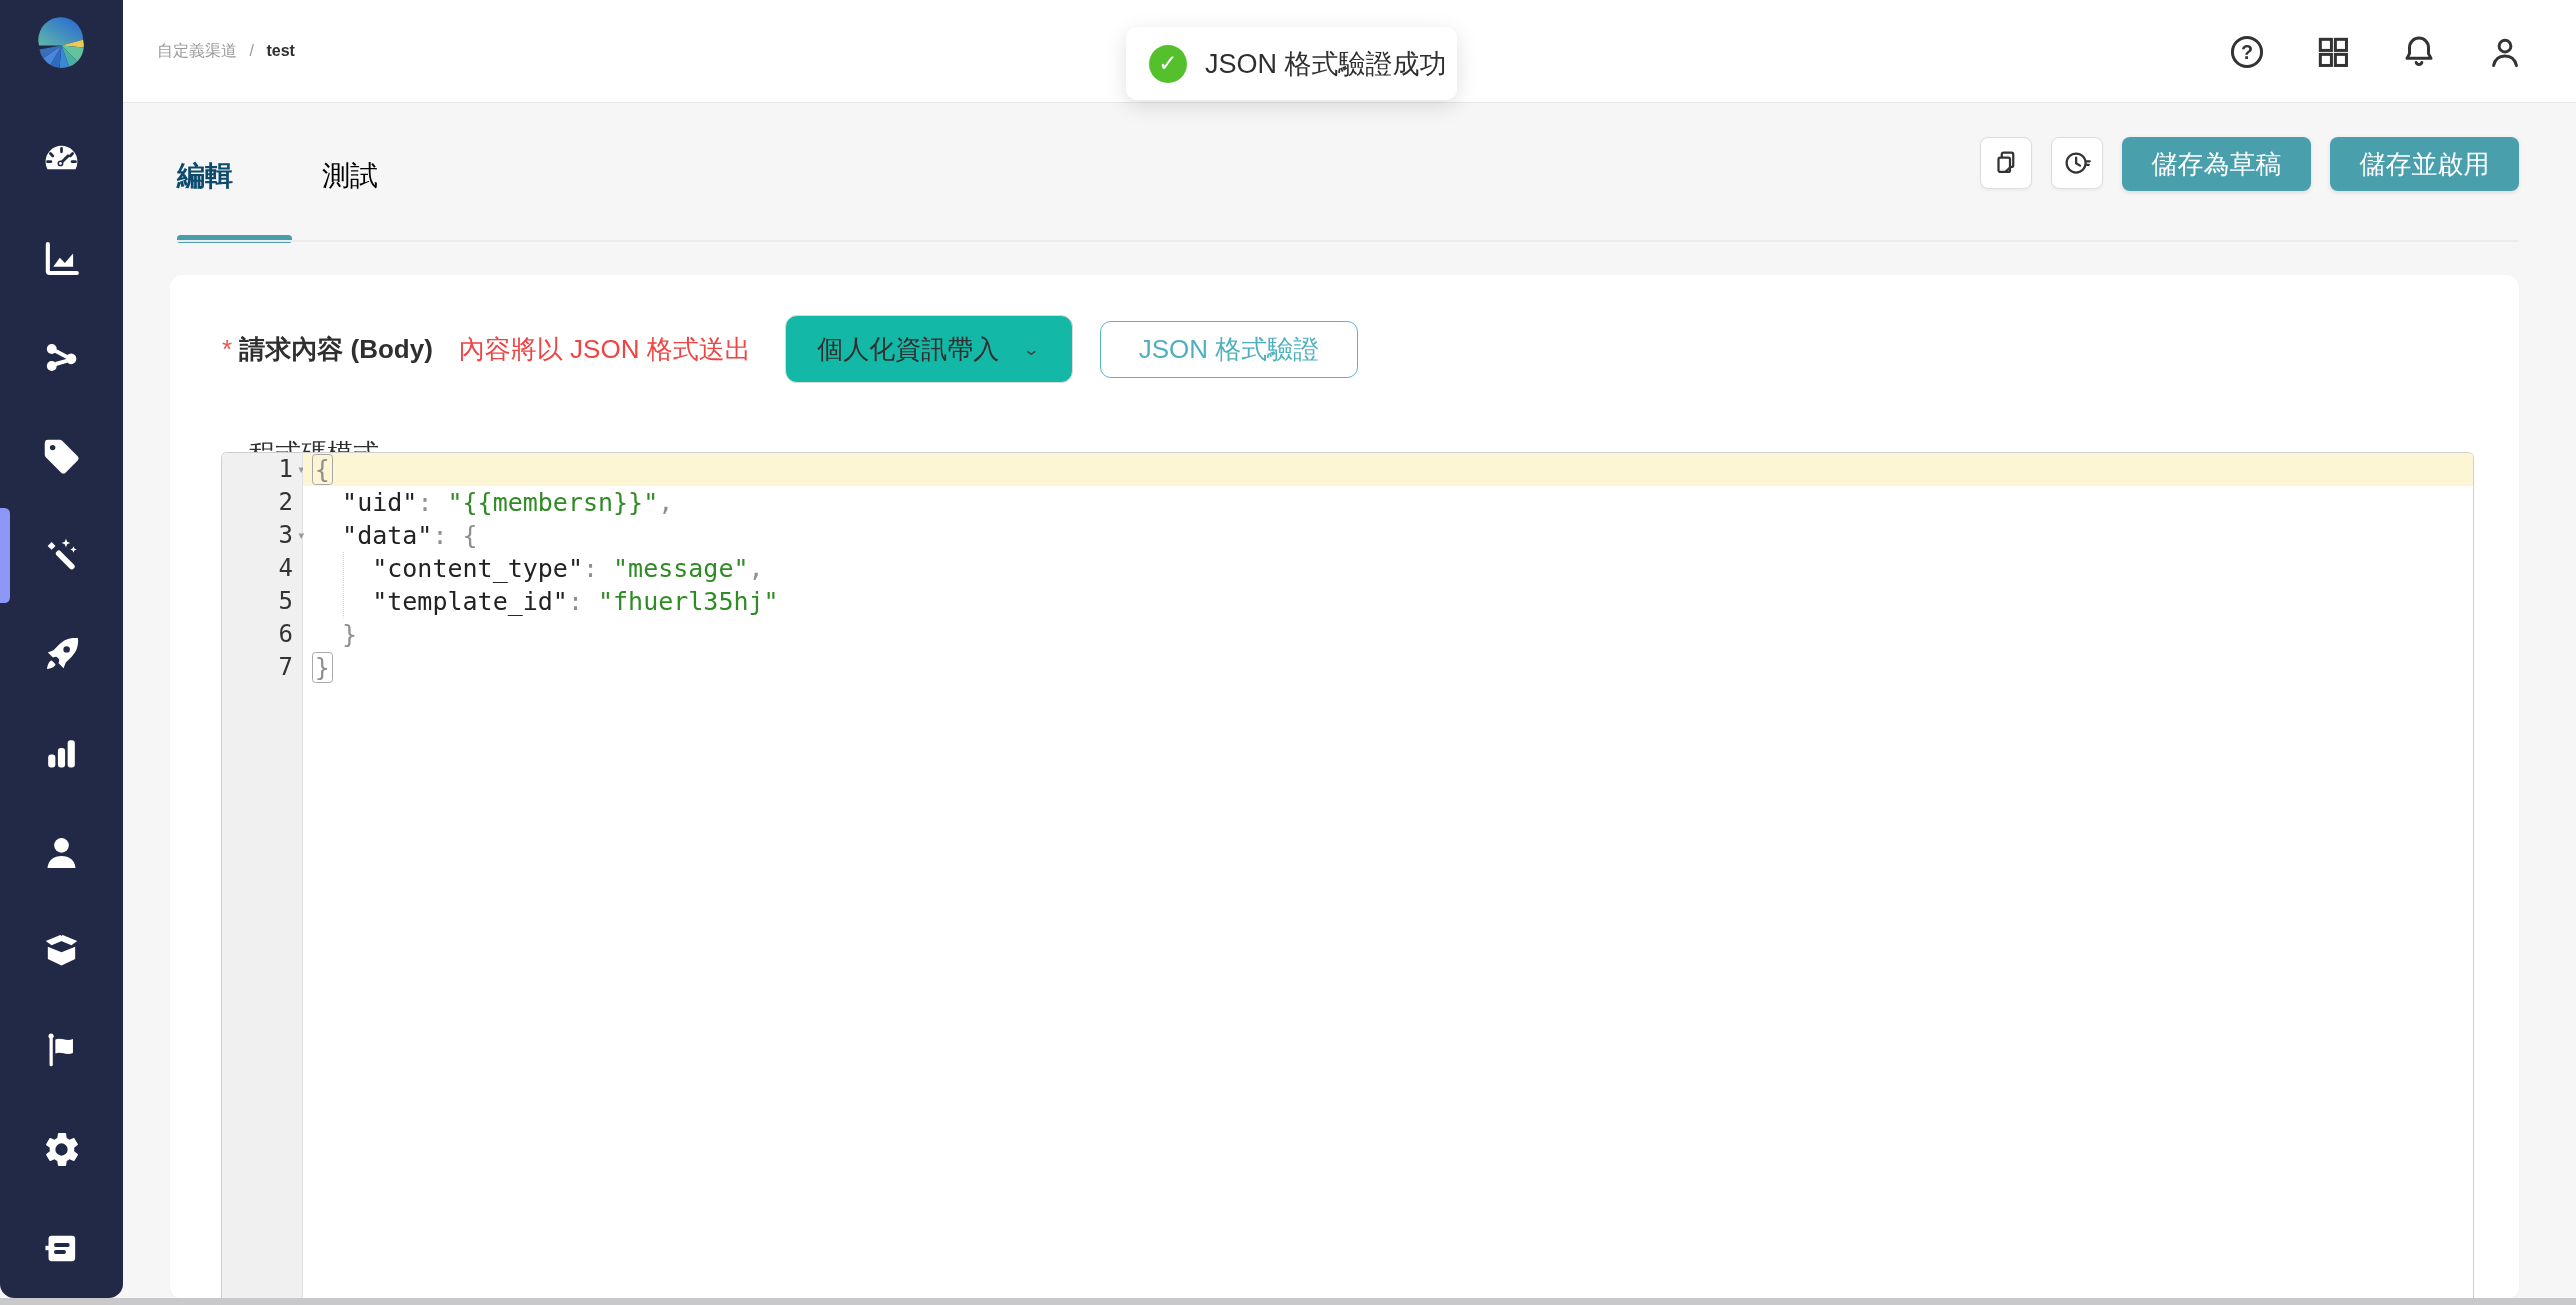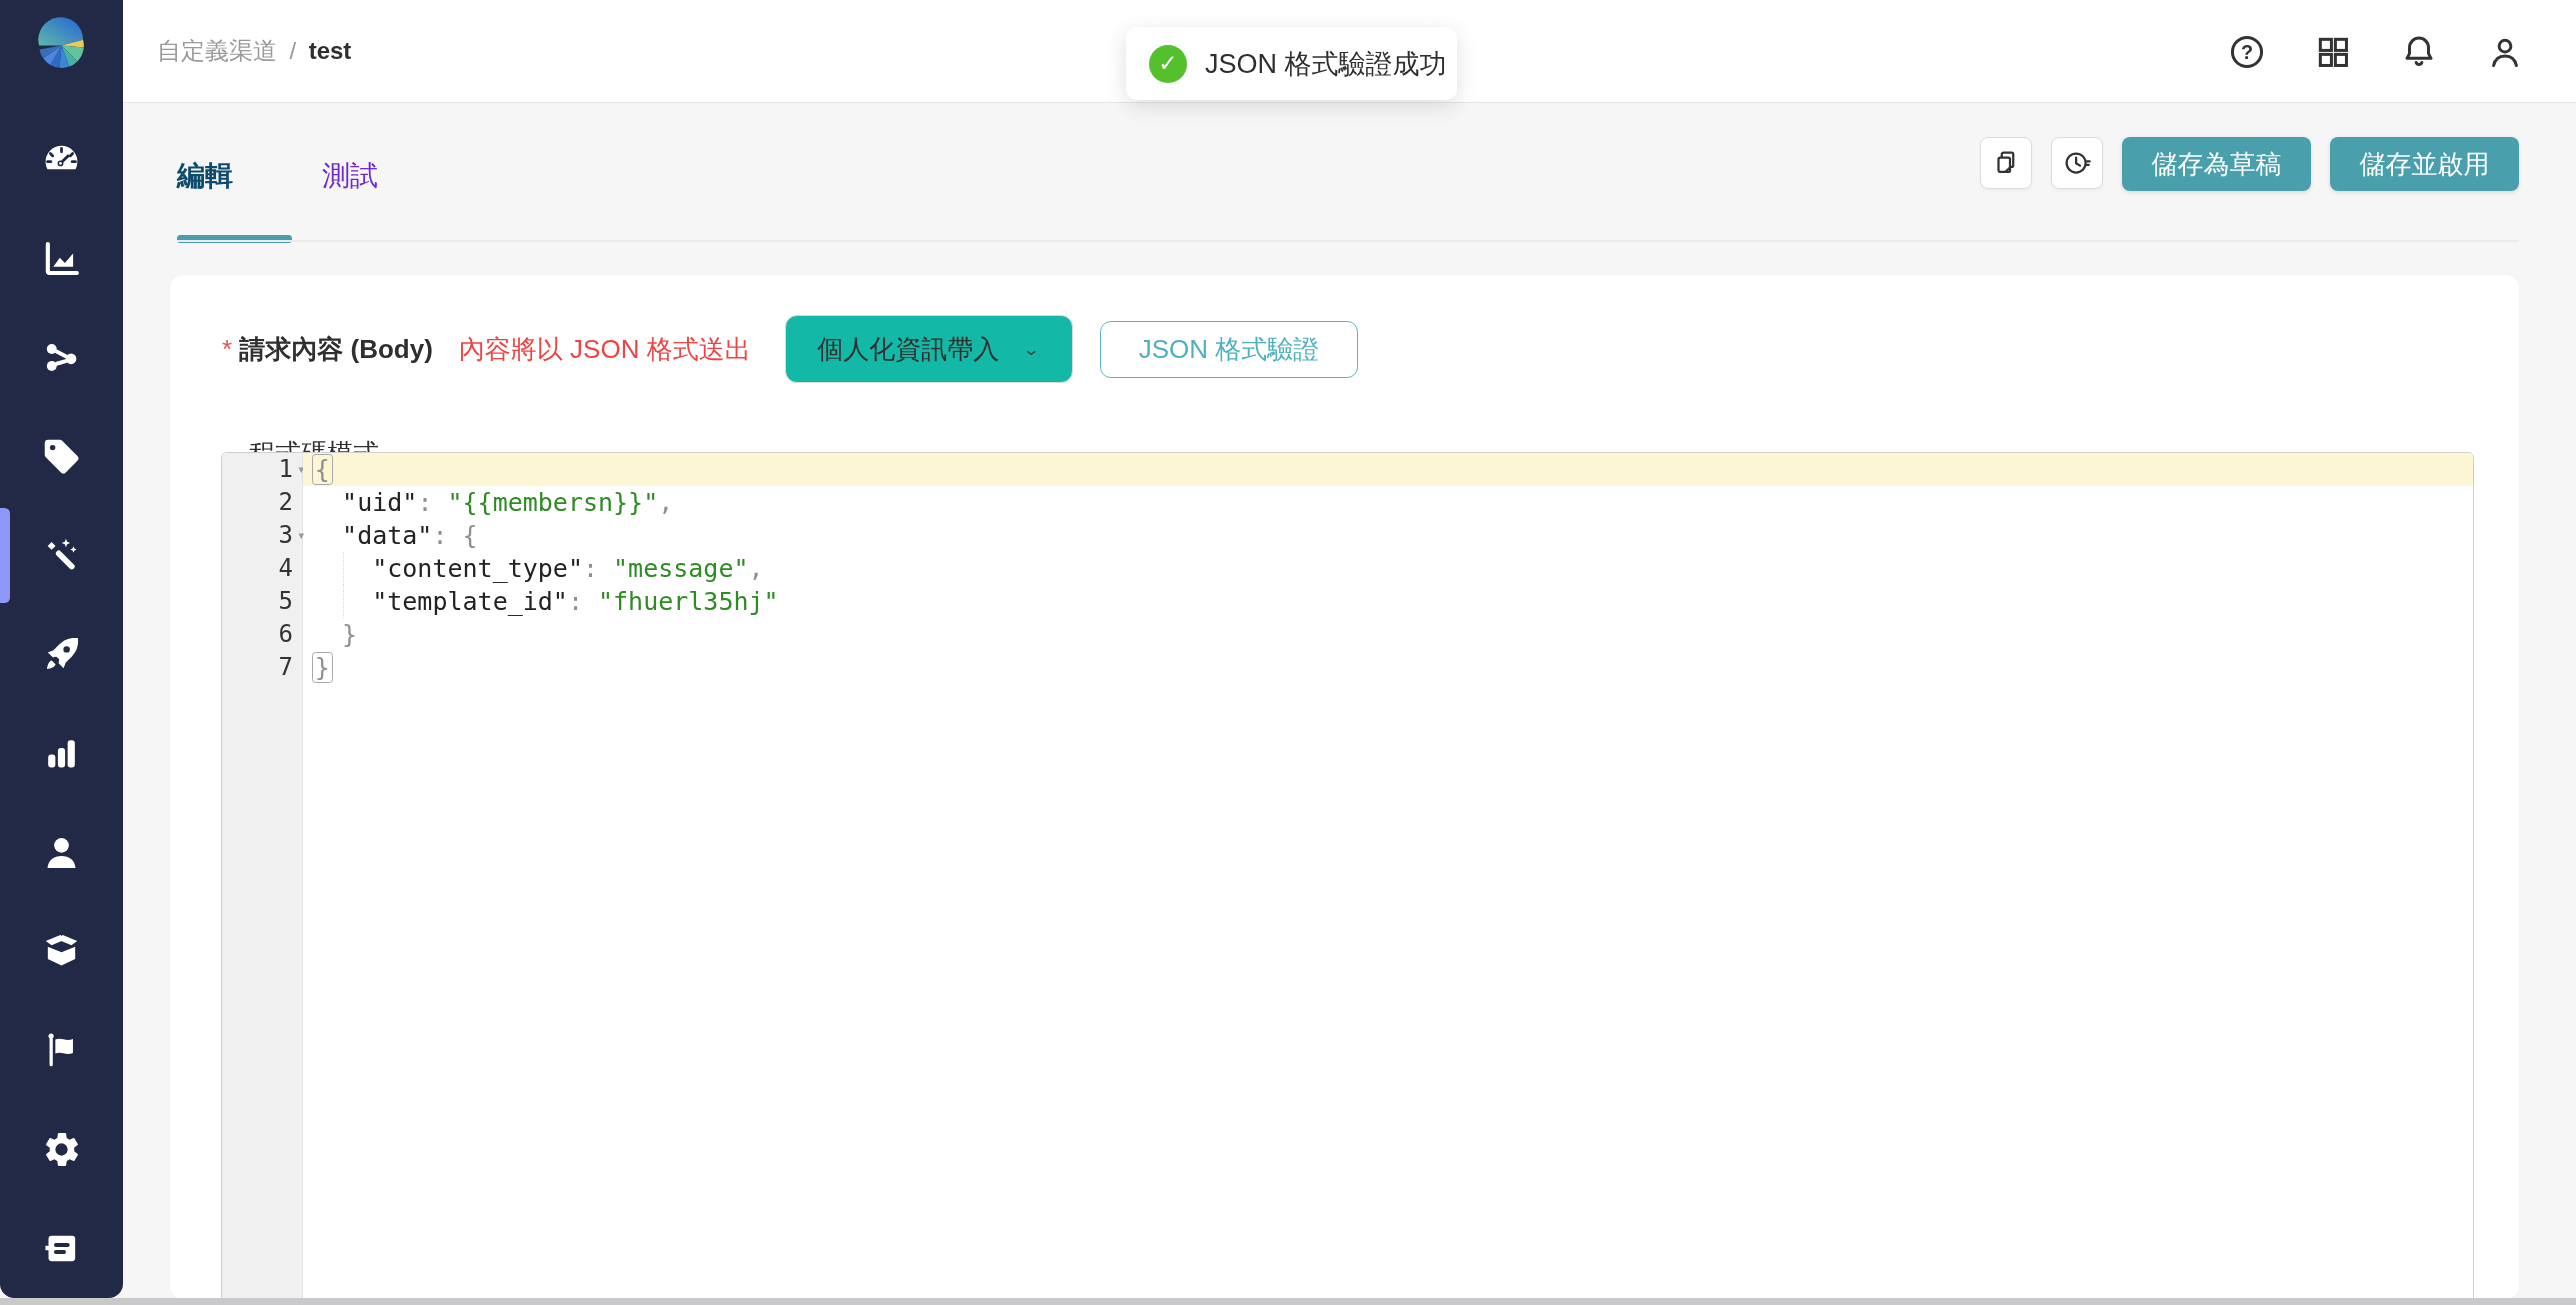--- a/index.html
+++ b/index.html
@@ -17,38 +17,38 @@
   .s-item svg { width:41px; height:41px; }
   .s-item.active::before { content:""; position:absolute; left:0; top:1.8px; bottom:1.8px;
     width:9.8px; background:#8d97f7; border-radius:0 5.4px 5.4px 0; }
 
   .bottom-strip { position:absolute; left:0; bottom:0; width:2576px; height:7.2px;
     background:#c9c9cc; z-index:5; }
 
   
   .topbar { position:absolute; left:123px; top:0; right:0; height:103px; background:#ffffff;
     border-bottom:1.8px solid #e7e7e7; display:flex; align-items:center; z-index:10; }
-  .breadcrumb { margin-left:34px; font-size:24px; color:#9a9a9a; display:flex; gap:12.5px; align-items:center; }
+  .breadcrumb { margin-left:34px; font-size:16px; color:#9a9a9a; display:flex; gap:12.5px; align-items:center; }
   .breadcrumb .current { color:#2f2f2f; font-weight:600; }
   .top-icons { position:absolute; right:52px; top:0; height:103px; display:flex;
     align-items:center; gap:48px; }
   .top-icons .ic { width:38px; height:38px; cursor:pointer; }
 
   
   .toast { position:absolute; left:1126px; top:27px; width:331px; height:73px; background:#fff;
     border-radius:10.7px; box-shadow:0 5.4px 21.5px rgba(0,0,0,.13); display:flex; align-items:center;
     gap:18px; padding-left:23px; z-index:40; }
   .toast .check { width:38px; height:38px; border-radius:50%; background:#53c02c; color:#fff;
     display:flex; align-items:center; justify-content:center; font-size:23px; font-weight:bold; }
   .toast .msg { font-size:27px; color:#2f2f2f; }
 
   
   .tabs-row { position:absolute; left:123px; top:103px; right:0; height:143px; }
   .tabs { position:absolute; left:54px; top:54px; display:flex; gap:89px; }
-  .tab { font-size:28px; color:#6d28d9; cursor:pointer; padding-bottom:25px; }
+  .tab { font-size:28px; color:#000000; cursor:pointer; padding-bottom:25px; }
   .tab.active { color:#0c4a6e; font-weight:700; }
   .tabs-divider { position:absolute; left:54px; right:57px; top:137px; height:1.8px; background:#ececec; }
   .tab-underline { position:absolute; left:54px; top:132px; width:115px; height:8px;
     background:#4a9dab; border-radius:3.6px; }
 
   .actions { position:absolute; right:57px; top:34px; display:flex; gap:19px; }
   .icon-btn { width:52px; height:52px; background:#fff; border:1.8px solid #dcdcdc; border-radius:8px;
     display:flex; align-items:center; justify-content:center; cursor:pointer;
     box-shadow:0 1.8px 3.6px rgba(0,0,0,.04); }
   .icon-btn svg { width:30px; height:30px; }

